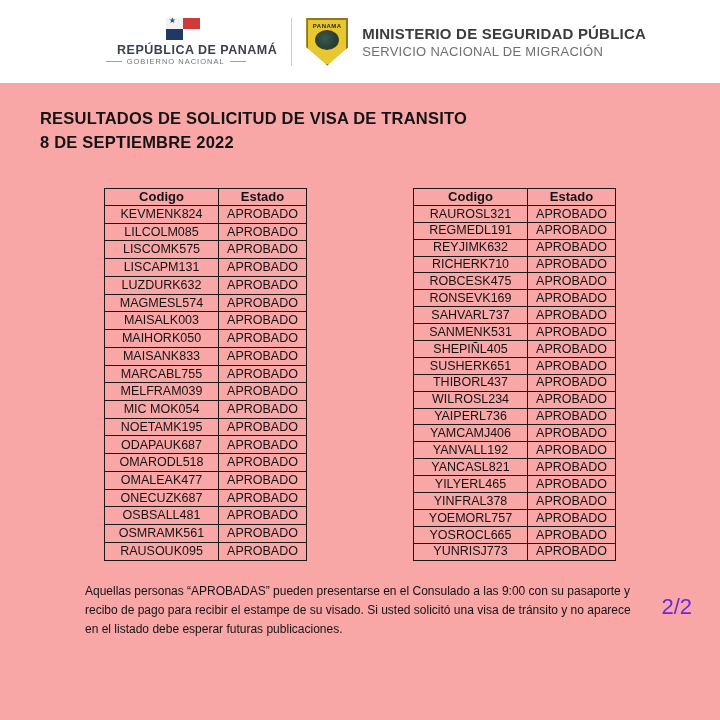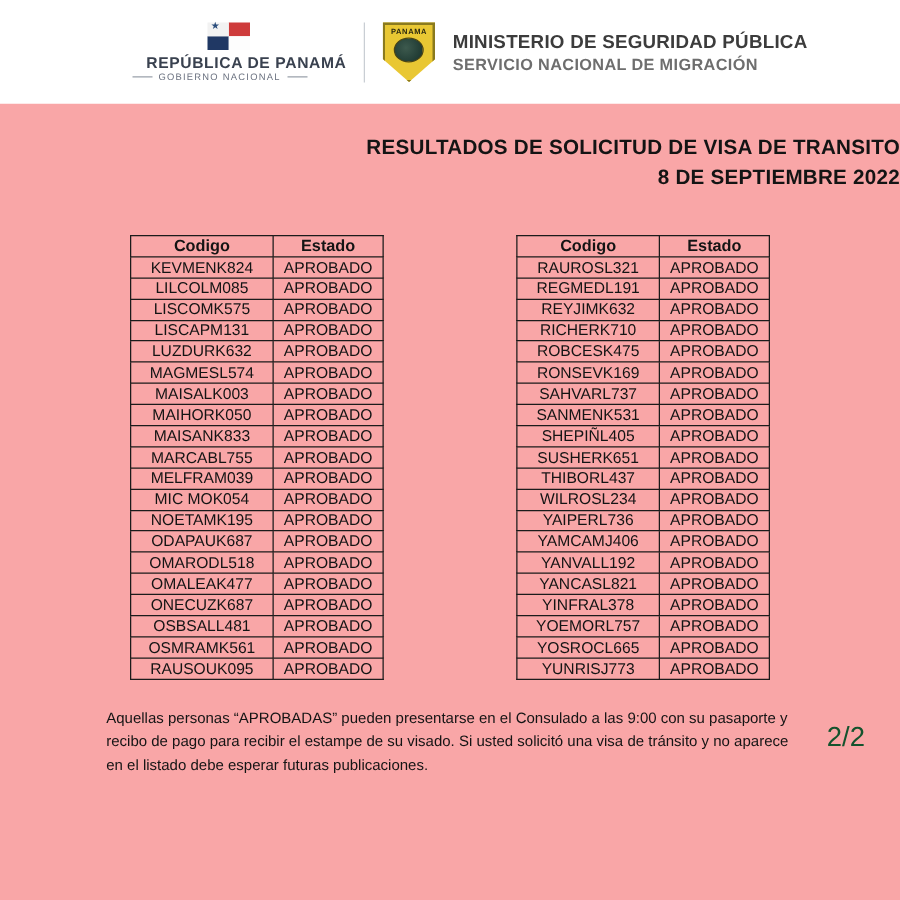--- a/index.html
+++ b/index.html
@@ -71,30 +71,30 @@
     width: 24px; height: 20px; border-radius: 50%;
     background: radial-gradient(circle at 40% 40%, #3d5a4e, #16302a);
     margin-top: 1px;
     border: 1px solid #4a4416;
   }
   .ministry-block { display: flex; flex-direction: column; }
   .ministry-l1 {
     font-size: 15px; font-weight: bold; color: #3c3c3c; letter-spacing: 0.2px;
   }
   .ministry-l2 {
-    font-size: 13px; color: #6e6e6e; margin-top: 2px; letter-spacing: 0.3px; font-weight: bold;
+    font-size: 13px; color: #6e6e6e; margin-top: 2px; letter-spacing: 0.3px;
   }
 
   
   .pink-body {
     height: 637px;
     background: #f9a6a7;
     padding-top: 23px;
   }
-  .doc-title { text-align: right; }
+  .doc-title { text-align: left; padding-left: 40px; }
   .doc-title .t1, .doc-title .t2 {
     font-size: 16.5px; font-weight: bold; color: #141414; letter-spacing: 0.2px;
     line-height: 24px;
   }
 
   
   .tables-wrap {
     display: flex;
     justify-content: center;
     gap: 106px;
@@ -130,21 +130,21 @@
   }
   .footer-text {
     width: 552px;
     font-size: 12px;
     line-height: 19px;
     color: #141414;
   }
   .page-indicator {
     margin-left: auto;
     font-size: 22px;
-    color: #14532d;
+    color: #6d28d9;
     margin-top: 12px;
   }
 </style>
 </head>
 <body>
 
 <div class="letterhead">
   <div class="gov-block">
     <div class="flag">
       <div class="q1"></div>
@@ -332,20 +332,24 @@
           </tr>
           <tr>
             <td>YANVALL192</td>
             <td>APROBADO</td>
           </tr>
           <tr>
             <td>YANCASL821</td>
             <td>APROBADO</td>
           </tr>
           <tr>
+            <td>YILYERL465</td>
+            <td>APROBADO</td>
+          </tr>
+          <tr>
             <td>YINFRAL378</td>
             <td>APROBADO</td>
           </tr>
           <tr>
             <td>YOEMORL757</td>
             <td>APROBADO</td>
           </tr>
           <tr>
             <td>YOSROCL665</td>
             <td>APROBADO</td>

